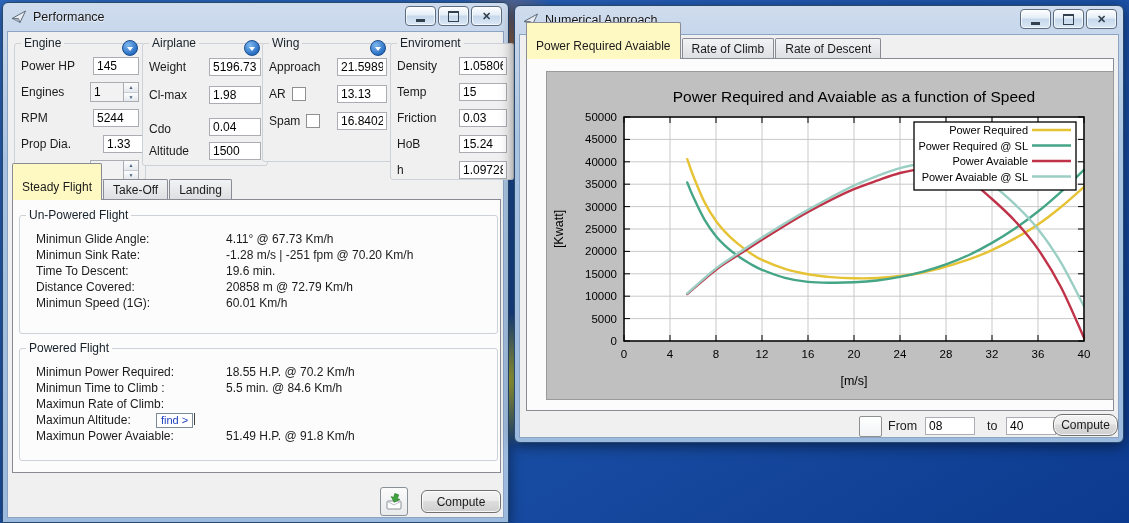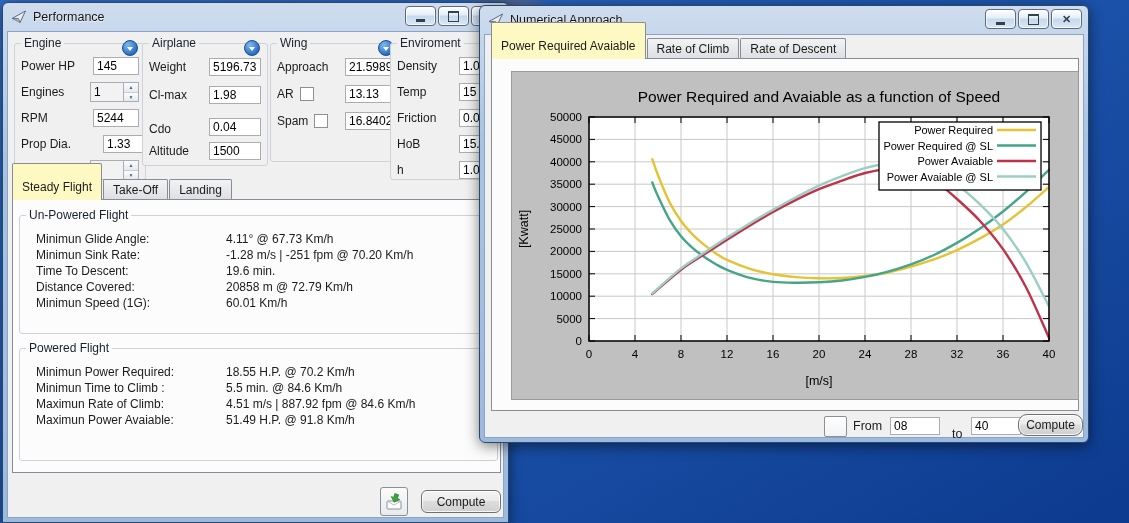--- a/index.html
+++ b/index.html
@@ -159,21 +159,21 @@
             <span class="spacer"></span>
             <input class="tbox" style="width: 52px;" value="0.04">
           </div>
         <div class="frow" style="height:26px;">
             <label>Altitude</label>
             <span class="spacer"></span>
             <input class="tbox" style="width: 52px;" value="1500">
           </div>
       </fieldset>
 
-      <fieldset class="grp" style="left:262px;top:4px;width:118px;height:118px;">
+      <fieldset class="grp" style="left:254px;top:4px;width:118px;height:118px;">
         <legend>Wing</legend>
         <span class="grp-toggle">
             <i class="tri"></i>
           </span>
         <div class="frow" style="height:25px;">
             <label>Approach</label>
             <span class="spacer"></span>
             <input class="tbox" style="width: 50px;" value="21.5989">
           </div>
         <div class="frow" style="height:25px;">
@@ -256,42 +256,46 @@
             <div class="rrow">
                 <span class="rlabel">Minimun Power Required:</span>
                 <span class="rvalue">18.55 H.P. @ 70.2 Km/h</span>
               </div>
             <div class="rrow">
                 <span class="rlabel">Minimun Time to Climb :</span>
                 <span class="rvalue">5.5 min. @ 84.6 Km/h</span>
               </div>
             <div class="rrow">
                 <span class="rlabel">Maximun Rate of Climb:</span>
-                <span class="rvalue">4.51 m/s | 887.92 fpm @ 84.6 Km/h</span>
+              </div>
+            <div class="rrow">
+                <span class="rlabel" style="flex-basis:120px;">Maximun Altitude:</span>
+                <span class="find-btn">find &gt;</span>
+                <span class="cursor"></span>
               </div>
             <div class="rrow">
                 <span class="rlabel">Maximun Power Avaiable:</span>
                 <span class="rvalue">51.49 H.P. @ 91.8 Km/h</span>
               </div>
           </div>
         </fieldset>
       </div>
 
       <span class="icon-btn" style="position:absolute;left:372px;top:455px;width:26px;height:27px;">
         <svg viewBox="0 0 20 20" width="20" height="20">
           <rect x="3" y="9" width="14" height="8" rx="1" fill="#ffffff" stroke="#8a9097"></rect>
           <path d="M3.5 9.5 L10 13 L16.5 9.5" fill="none" stroke="#b9bfc5"></path>
           <path d="M13.5 2 L13.5 6 L16 6 L11.5 10.5 L7 6 L9.5 6 L9.5 2 Z" fill="#3fa33f" stroke="#267a26" stroke-width=".6" transform="rotate(18 11.5 6)"></path>
         </svg>
       </span>
       <span class="btn" style="position:absolute;left:413px;top:458px;width:78px;height:21px;">Compute</span>
     </div>
   </div>
 
-  <div class="win" style="left:479px;top:5px;width:608px;height:436px;">
+  <div class="win" style="left:514px;top:5px;width:608px;height:436px;">
     <div class="titlebar">
       <span class="app-icon">
         <svg viewBox="0 0 16 16" width="16" height="16">
             <path d="M1 9.5 L14.5 2 L9 13.5 L6.5 9.5 Z" fill="#e9edf1" stroke="#5d6b79" stroke-width="1"></path>
             <path d="M1 9.5 L9 13.5 L7.6 9.5 Z" fill="#aab4bf" stroke="#5d6b79" stroke-width=".6"></path>
           </svg>
       </span>
       <span class="title">Numerical Approach</span>
       <span class="caption-btns">
         <span class="cap-btn">
@@ -419,19 +423,19 @@
               <line x1="485" y1="104.5" x2="524" y2="104.5" stroke="#9bcfc4" stroke-width="2.6"></line>
               <text x="307" y="30" text-anchor="middle" font-size="15.5" font-family="Liberation Sans, sans-serif">Power Required and Avaiable as a function of Speed</text>
               <text x="307" y="313" text-anchor="middle" font-size="12.5" font-family="Liberation Sans, sans-serif">[m/s]</text>
               <text x="16" y="157" text-anchor="middle" font-size="12.5" font-family="Liberation Sans, sans-serif" transform="rotate(-90 16 157)">[Kwatt]</text>
             </svg>
           </div>
       </div>
       <span class="bigcb" style="left:339px;top:381px;"></span>
       <span class="inline-label" style="left:368px;top:384px;">From</span>
       <input class="tbox" style="position: absolute; left: 405px; top: 382px; width: 50px;" value="08">
-      <span class="inline-label" style="left:467px;top:384px;margin-top:8px;">to</span>
+      <span class="inline-label" style="left:467px;top:384px;">to</span>
       <input class="tbox" style="position: absolute; left: 486px; top: 382px; width: 50px;" value="40">
       <span class="btn pill" style="position:absolute;left:533px;top:379px;width:63px;height:20px;">Compute</span>
     </div>
   </div>
 
 </div>
 
 </body></html>

